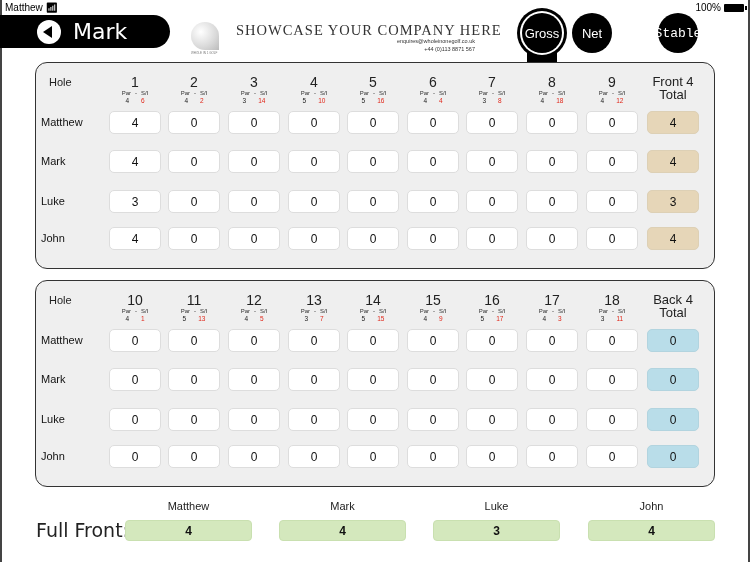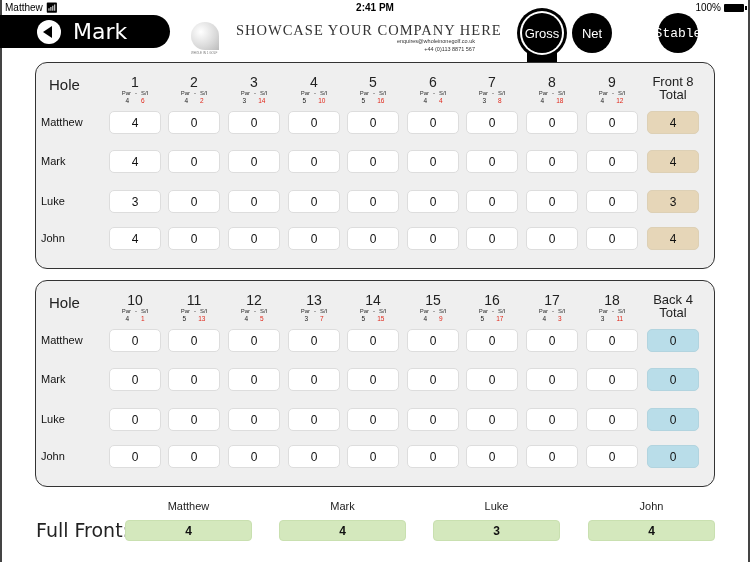--- a/index.html
+++ b/index.html
@@ -25,21 +25,21 @@
   .company-phone { position: absolute; right: 275px; top: 46px; font-size: 5.5px; color: #333; }
 
   .mode-btn { position: absolute; top: 13px; width: 40px; height: 40px; border-radius: 50%; background: #000; color: #fff; font-size: 13px; display: flex; align-items: center; justify-content: center; cursor: pointer; }
   .mode-btn.active { width: 40px; height: 40px; box-shadow: 0 0 0 2px #fff, 0 0 0 5px #000; }
   .active-tab-foot { position: absolute; left: 527px; top: 44px; width: 30px; height: 18px; background: #000; border-radius: 6px 6px 0 0; }
 
   .panel { position: absolute; left: 35px; width: 680px; background: #efefef; border: 1.5px solid #333; border-radius: 12px; }
   .panel.front { top: 62px; height: 207px; }
   .panel.back { top: 280px; height: 207px; }
 
-  .hole-label { position: absolute; left: 13px; font-size: 15px; color: #222; }
+  .hole-label { position: absolute; left: 13px; font-size: 11px; color: #222; }
   .col-head { position: absolute; width: 52px; text-align: center; }
   .col-head .num { font-size: 14px; color: #222; line-height: 15px; }
   .col-head .parsi { font-size: 6px; color: #333; line-height: 7px; display: flex; justify-content: center; gap: 4px; }
   .col-head .vals { font-size: 6.5px; line-height: 7px; display: flex; justify-content: center; gap: 12px; }
   .col-head .vals .par { color: #222; }
   .col-head .vals .si { color: #e0281b; }
   .total-head { position: absolute; width: 60px; text-align: center; font-size: 13px; line-height: 13px; color: #222; }
 
   .player-name { position: absolute; left: 5px; font-size: 11px; color: #111; }
   .cell { position: absolute; width: 52px; height: 23px; background: #fff; border: 1px solid #ddd; border-radius: 5px; font-size: 12px; display: flex; align-items: center; justify-content: center; color: #111; cursor: text; }
@@ -50,21 +50,20 @@
   .ft-name { position: absolute; top: 500px; width: 127px; text-align: center; font-size: 11px; color: #222; }
   .ft-box { position: absolute; top: 520px; width: 127px; height: 21px; background: #d4e8bd; border: 1px solid #c9e0b0; border-radius: 4px; font-size: 12px; font-weight: bold; display: flex; align-items: center; justify-content: center; color: #111; }
 </style>
 </head>
 <body>
 
 <div class="frame"></div>
 
 <div class="status-bar">
   <span class="carrier"><span>Matthew</span> <span>📶︎</span></span>
-  <span class="time">2:41 PM</span>
   <span class="battery">
       <span>100%</span>
       <span class="batt-shape"></span>
     </span>
 </div>
 
 <div class="back-btn">
   <span class="circle"></span>
   <span class="label">Mark</span>
 </div>
@@ -184,21 +183,21 @@
         <span>Par</span>
         <span>-</span>
         <span>S/I</span>
       </div>
         <div class="vals">
         <span class="par">4</span>
         <span class="si">12</span>
       </div>
       </div>
     <div class="total-head" style="left:607px;top:12px;">
-      <div>Front 8</div>
+      <div>Front 4</div>
       <div>Total</div>
     </div>
     <div class="player-name" style="top:53px;">Matthew</div>
     <div class="cell" style="left:73px;top:48px;">4</div>
     <div class="cell" style="left:132px;top:48px;">0</div>
     <div class="cell" style="left:192px;top:48px;">0</div>
     <div class="cell" style="left:252px;top:48px;">0</div>
     <div class="cell" style="left:311px;top:48px;">0</div>
     <div class="cell" style="left:371px;top:48px;">0</div>
     <div class="cell" style="left:430px;top:48px;">0</div>

